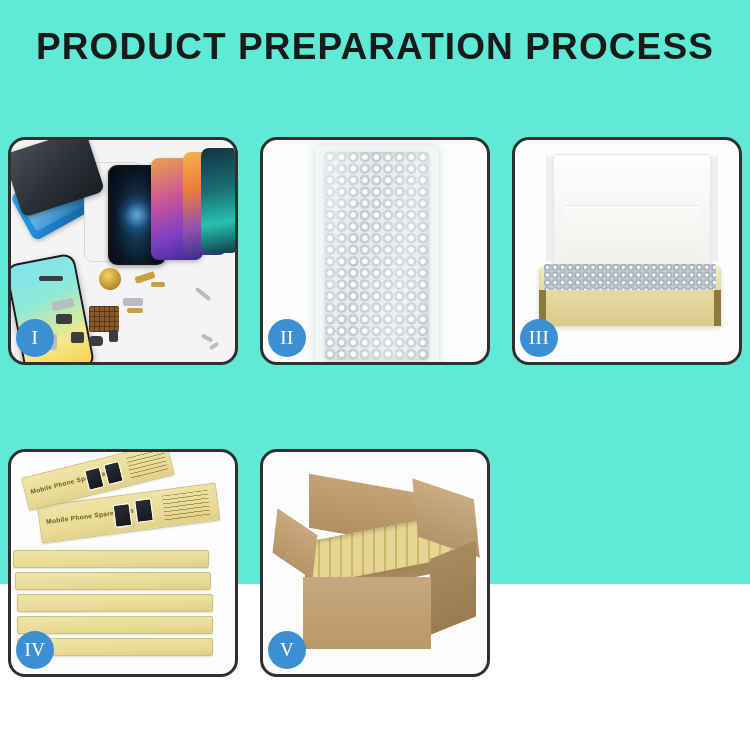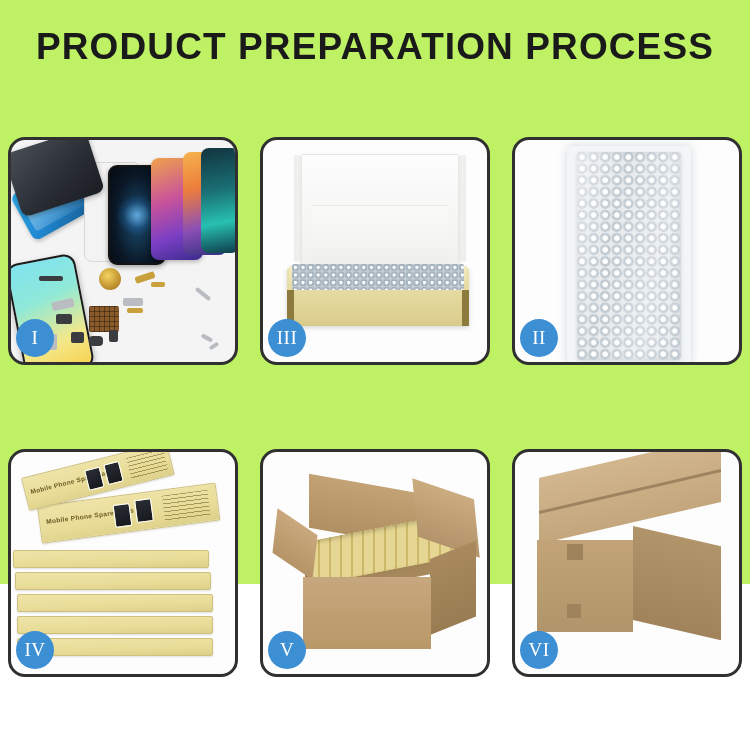--- a/index.html
+++ b/index.html
@@ -2,21 +2,21 @@
 <html><head>
 <meta charset="utf-8">
 <style>
   * { box-sizing: border-box; margin: 0; padding: 0; }
   html, body {
     width: 750px; height: 750px;
     background: #ffffff;
     font-family: "Liberation Sans", sans-serif;
     overflow: hidden;
   }
-  .page { position: relative; width: 750px; height: 584px; background: #bef264; }
+  .page { position: relative; width: 750px; height: 584px; background: #5eead4; }
 
   
   .header { padding-top: 26px; text-align: center; }
   .title {
     font-size: 37px;
     font-weight: 700;
     letter-spacing: 1.1px;
     color: #1a1a1a;
     line-height: 1.12;
     font-family: "Liberation Sans", sans-serif;
@@ -349,41 +349,41 @@
         <div class="part dark" style="left:78px;  top:196px; width:14px; height:10px; border-radius:4px;"></div>
         <div class="part light" style="left:36px;  top:194px; width:10px; height:16px; border-radius:2px;"></div>
         <div class="part dark" style="left:98px;  top:190px; width:9px; height:12px;"></div>
         <div class="part light" style="left:183px; top:152px; width:18px; height:4px; transform:rotate(38deg);"></div>
         <div class="part light" style="left:190px; top:196px; width:12px; height:4px; transform:rotate(28deg);"></div>
         <div class="part light" style="left:198px; top:204px; width:10px; height:4px; transform:rotate(-32deg);"></div>
       </div>
       <div class="badge">I</div>
     </div>
 
+    <div class="panel p2">
+      <div class="photo">
+        <div class="pouch-edge"></div>
+        <div class="bubble-sheet"></div>
+      </div>
+      <div class="badge">II</div>
+    </div>
+
     <div class="panel p3">
       <div class="photo">
         <div class="b3-flapL"></div>
         <div class="b3-flapR"></div>
         <div class="b3-lid"></div>
         <div class="b3-tray"></div>
         <div class="b3-bubble"></div>
         <div class="b3-corner-l"></div>
         <div class="b3-corner-r"></div>
       </div>
       <div class="badge">III</div>
     </div>
 
-    <div class="panel p2">
-      <div class="photo">
-        <div class="pouch-edge"></div>
-        <div class="bubble-sheet"></div>
-      </div>
-      <div class="badge">II</div>
-    </div>
-
     <div class="panel p4">
       <div class="photo stack">
 
         <div class="ybox" style="left:6px;  top:186px; width:196px; height:18px;"></div>
         <div class="ybox" style="left:6px;  top:164px; width:196px; height:18px;"></div>
         <div class="ybox" style="left:6px;  top:142px; width:196px; height:18px;"></div>
         <div class="ybox" style="left:4px;  top:120px; width:196px; height:18px;"></div>
         <div class="ybox" style="left:2px;  top:98px;  width:196px; height:18px;"></div>
 
         <div class="ybox" style="left:26px; top:54px; width:180px; height:38px; transform:rotate(-7.5deg); transform-origin:left top;">
@@ -409,25 +409,15 @@
         <div class="c5-inner"></div>
         <div class="c5-boxes"></div>
         <div class="c5-flapRight"></div>
         <div class="c5-flapLeft"></div>
         <div class="c5-side"></div>
         <div class="c5-front"></div>
       </div>
       <div class="badge">V</div>
     </div>
 
-    <div class="panel p6">
-      <div class="photo">
-        <div class="c6-top"></div>
-        <div class="c6-side"></div>
-        <div class="c6-front"></div>
-        <div class="c6-tab1"></div>
-        <div class="c6-tab2"></div>
-      </div>
-      <div class="badge">VI</div>
-    </div>
 
   </div>
 </div>
 
 </body></html>

